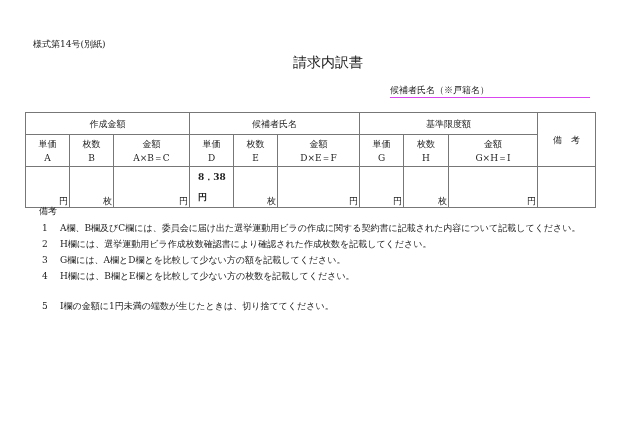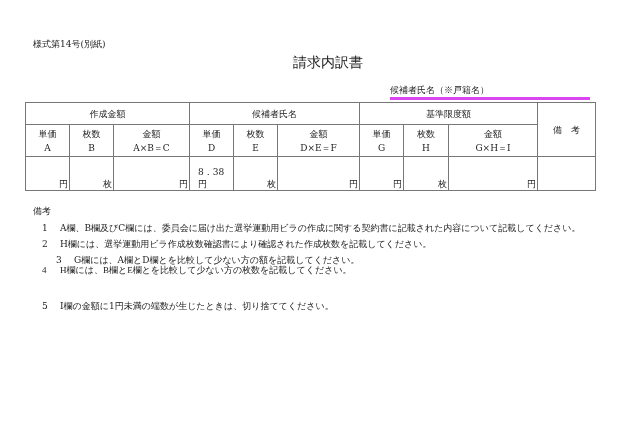--- a/index.html
+++ b/index.html
@@ -1,24 +1,24 @@
 <!DOCTYPE html>
 <html><head>
 <meta charset="utf-8">
 <style>
   html,body{margin:0;padding:0;background:#fff;}
   body{width:630px;height:439px;position:relative;overflow:hidden;font-family:"DejaVu Serif","Liberation Serif",serif;color:#222;font-size:9px;}
   .abs{position:absolute;white-space:nowrap;}
-  table{position:absolute;left:25px;top:102px;border-collapse:collapse;table-layout:fixed;}
+  table{position:absolute;left:25px;top:112px;border-collapse:collapse;table-layout:fixed;}
   td{border:1px solid #777;text-align:center;vertical-align:middle;padding:0;font-size:9px;line-height:14px;}
   td.val{vertical-align:bottom;text-align:right;padding-right:1px;line-height:12px;}
-  td.valL{vertical-align:bottom;text-align:left;padding-left:8px;line-height:12px;}
+  td.valL{vertical-align:bottom;text-align:left;padding-left:8px;line-height:20px;font-weight:bold;}
   .note{position:absolute;left:42px;font-size:9px;white-space:nowrap;}
   .note .n{display:inline-block;width:18px;}
-  .ul{border-bottom:3px solid #d946ef;}
+  .ul{border-bottom:1px solid #d946ef;}
 </style>
 </head>
 <body>
 
 <div class="abs" style="left:33px;top:38px;font-size:9px;">様式第14号(別紙)</div>
 <div class="abs" style="left:293px;top:54px;font-size:14px;">請求内訳書</div>
 <div class="abs ul" style="left:390px;top:84px;width:200px;height:13px;">
   <span>候補者氏名（※戸籍名）</span>
 </div>
 
@@ -88,18 +88,18 @@
     <td class="val"><span></span><span>枚</span></td>
     <td class="val"><span></span><span>円</span></td>
     <td class="val"><span></span><span>円</span></td>
     <td class="val"><span></span><span>枚</span></td>
     <td class="val"><span></span><span>円</span></td>
     <td></td>
   </tr>
 </tbody>
   </table>
 
-<div class="abs" style="left:33px;top:205px;text-align:right;">備考</div>
+<div class="abs" style="left:39px;top:205px;text-align:right;">備考</div>
 <div class="note" style="top:222px;"><span class="n">1</span><span>A欄、B欄及びC欄には、委員会に届け出た選挙運動用ビラの作成に関する契約書に記載された内容について記載してください。</span></div>
 <div class="note" style="top:238px;"><span class="n">2</span><span>H欄には、選挙運動用ビラ作成枚数確認書により確認された作成枚数を記載してください。</span></div>
-<div class="note" style="top:254px;margin-left:14px;"><span class="n">3</span><span>G欄には、A欄とD欄とを比較して少ない方の額を記載してください。</span></div>
-<div class="note" style="top:264px;font-family:Liberation Serif, serif;"><span class="n">4</span><span>H欄には、B欄とE欄とを比較して少ない方の枚数を記載してください。</span></div>
+<div class="note" style="top:254px;"><span class="n">3</span><span>G欄には、A欄とD欄とを比較して少ない方の額を記載してください。</span></div>
+<div class="note" style="top:270px;"><span class="n">4</span><span>H欄には、B欄とE欄とを比較して少ない方の枚数を記載してください。</span></div>
 <div class="note" style="top:300px;"><span class="n">5</span><span>I欄の金額に1円未満の端数が生じたときは、切り捨ててください。</span></div>
 
 </body></html>

